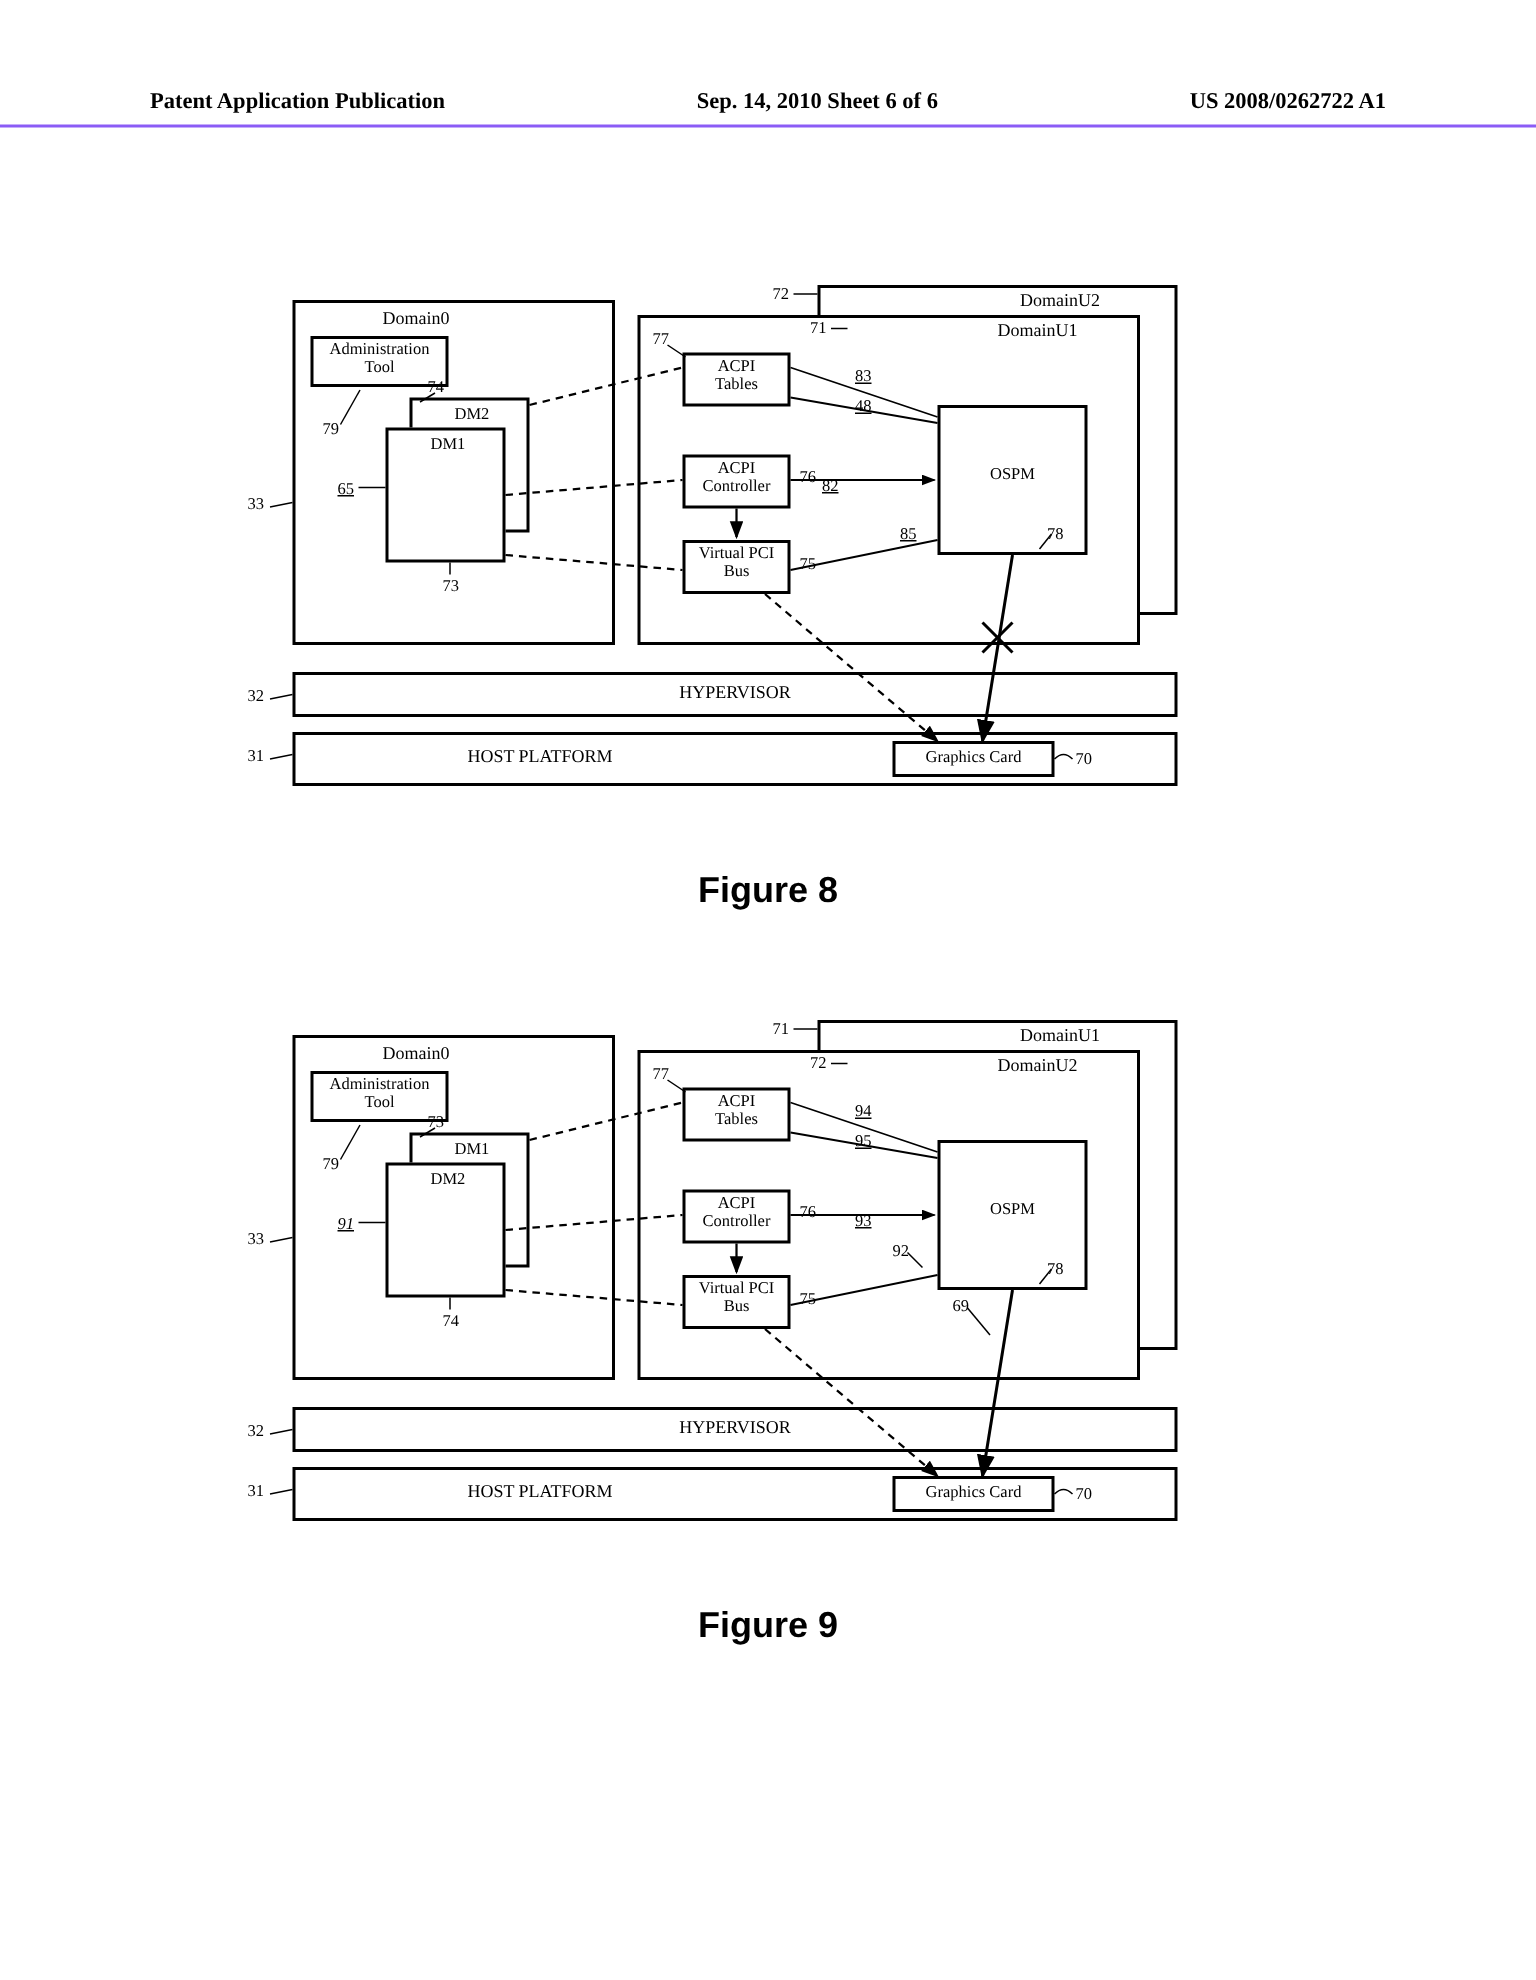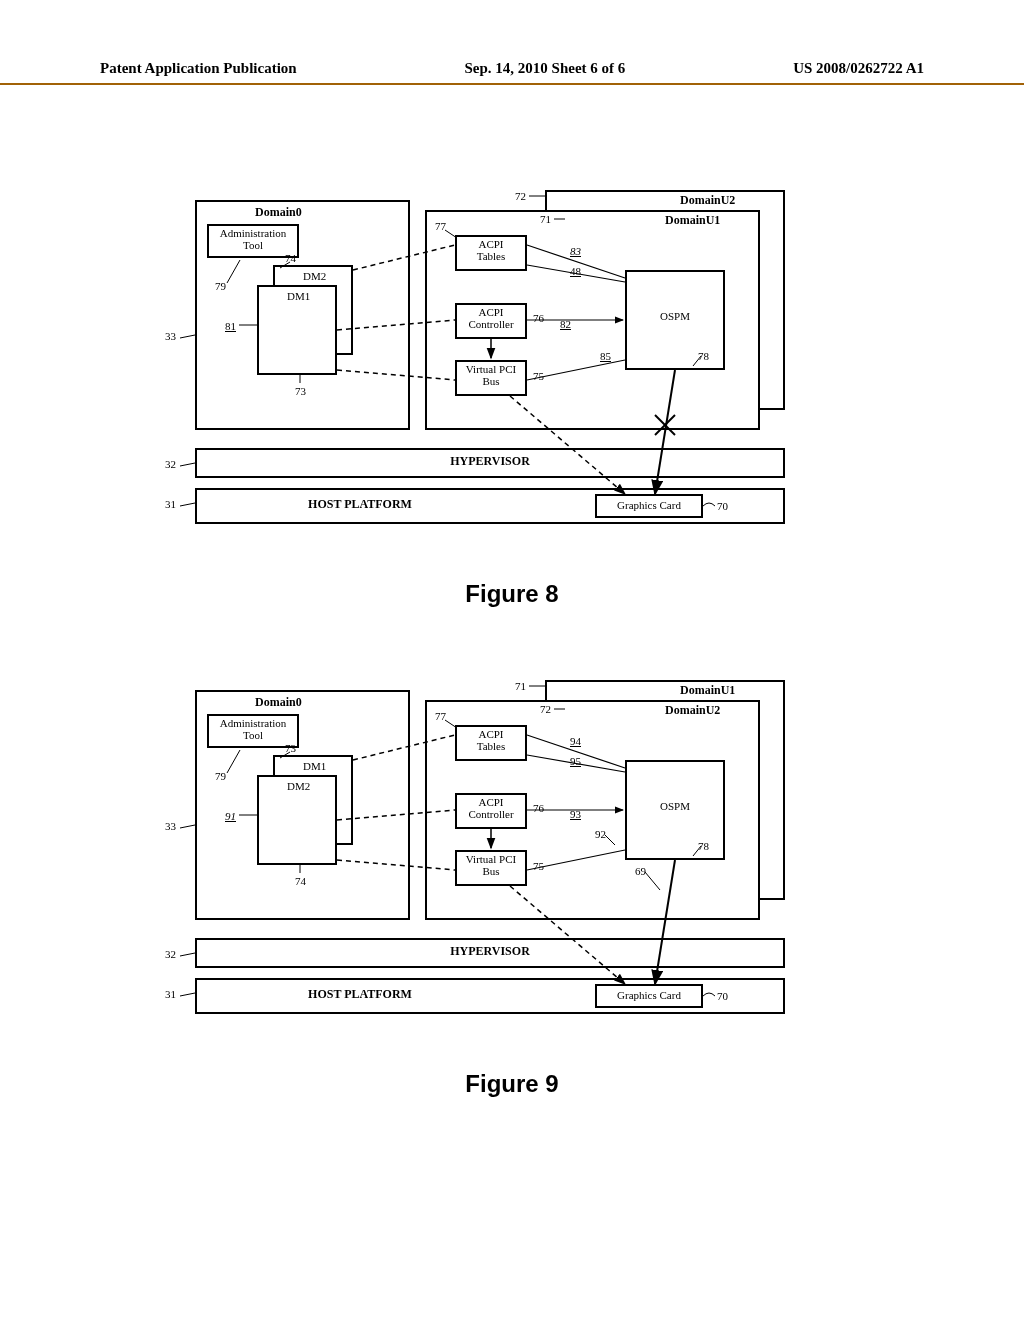--- a/index.html
+++ b/index.html
@@ -13,21 +13,21 @@
   .header {
     position: absolute;
     top: 60px;
     left: 0;
     width: 1024px;
     padding: 0 100px;
     display: flex;
     justify-content: space-between;
     font-size: 15px;
     font-weight: bold;
-    border-bottom: 2px solid #a16207;
+    border-bottom: 2px solid #8b5cf6;
     padding-bottom: 6px;
   }
   .figure-label {
     position: absolute;
     font-family: Arial, sans-serif;
     font-weight: bold;
     font-size: 24px;
     width: 100%;
     text-align: center;
   }
@@ -40,21 +40,21 @@
     position: absolute;
     border: 2px solid black;
     background: white;
   }
   .label {
     position: absolute;
     font-size: 12px;
     text-align: center;
     line-height: 1.1;
   }
-  .bold { font-weight: bold; }
+  .bold { font-weight: normal; }
   .small { font-size: 11px; }
   .ref {
     position: absolute;
     font-size: 11px;
   }
   .underline { text-decoration: underline; }
   svg.overlay {
     position: absolute;
     top: 0; left: 0;
     pointer-events: none;
@@ -115,27 +115,27 @@
   <div class="label small" style="left:450px; top:309px; width:108px;">Graphics Card</div>
 
   <div class="ref" style="left:20px; top:140px;">33</div>
   <div class="ref" style="left:20px; top:268px;">32</div>
   <div class="ref" style="left:20px; top:308px;">31</div>
   <div class="ref" style="left:370px; top:0px;">72</div>
   <div class="ref" style="left:395px; top:23px;">71</div>
   <div class="ref" style="left:290px; top:30px;">77</div>
   <div class="ref" style="left:140px; top:62px;">74</div>
   <div class="ref" style="left:70px; top:90px;">79</div>
-  <div class="ref underline" style="left:80px; top:130px;">81</div>
+  <div class="ref underline" style="left:80px; top:130px;">65</div>
   <div class="ref" style="left:150px; top:195px;">73</div>
   <div class="ref" style="left:388px; top:122px;">76</div>
   <div class="ref" style="left:388px; top:180px;">75</div>
-  <div class="ref underline" style="left:425px; top:55px;font-style:italic;">83</div>
+  <div class="ref underline" style="left:425px; top:55px;">83</div>
   <div class="ref underline" style="left:425px; top:75px;">48</div>
-  <div class="ref underline" style="left:415px; top:128px;">82</div>
+  <div class="ref underline" style="left:403px; top:128px;">82</div>
   <div class="ref underline" style="left:455px; top:160px;">85</div>
   <div class="ref" style="left:553px; top:160px;">78</div>
   <div class="ref" style="left:572px; top:310px;">70</div>
 
   <svg class="overlay" width="660" height="340">
     <defs>
       <marker id="arrow" markerWidth="8" markerHeight="8" refX="7" refY="3" orient="auto">
         <path d="M0,0 L8,3 L0,6 Z" fill="black"></path>
       </marker>
     </defs>

